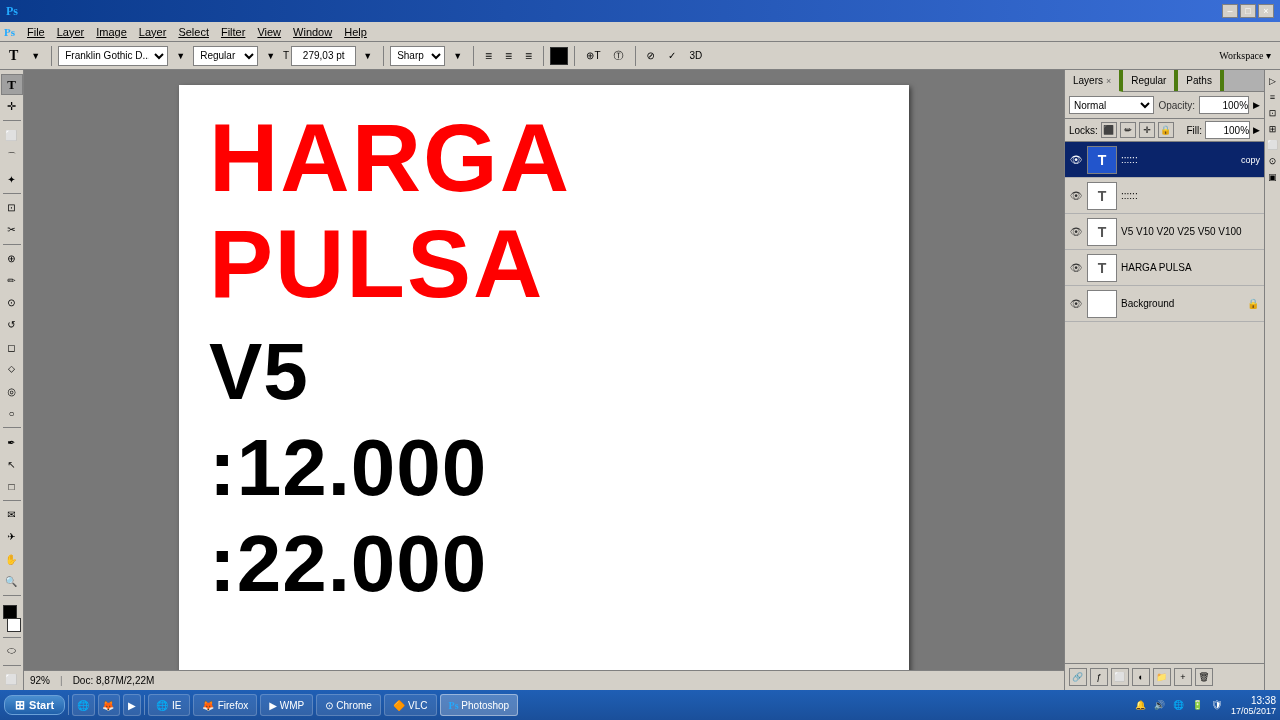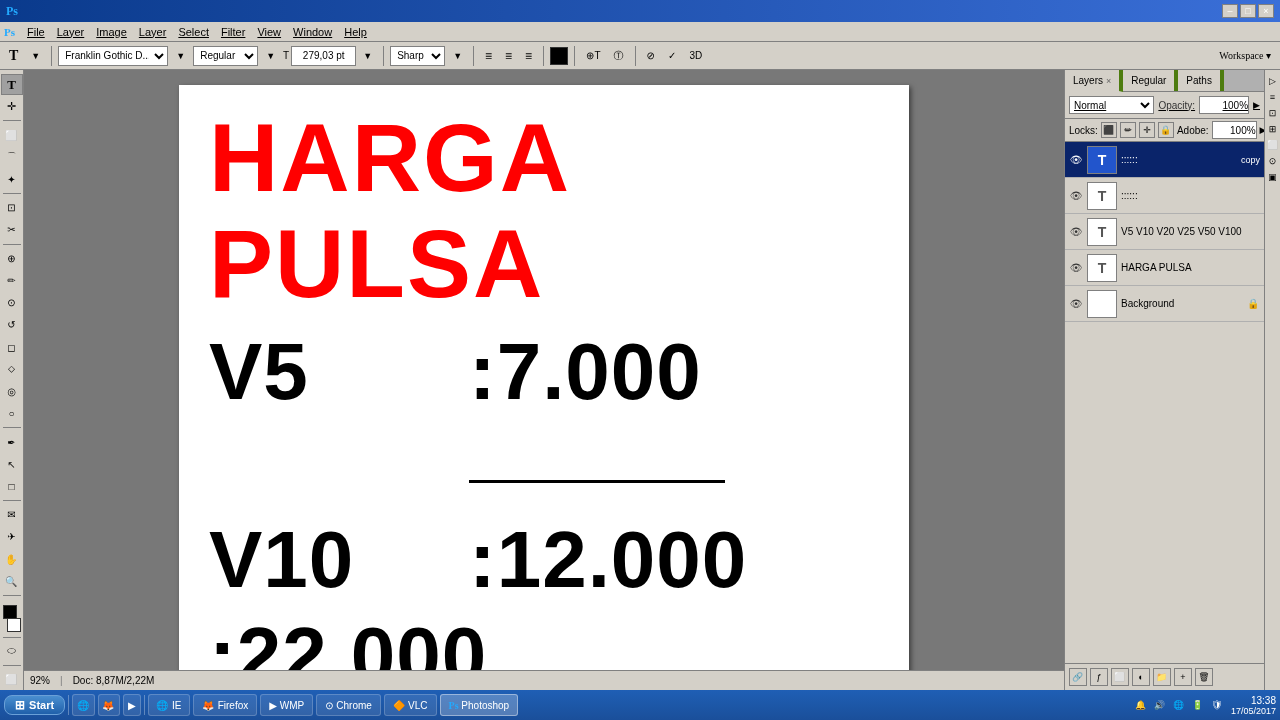--- a/index.html
+++ b/index.html
@@ -135,23 +135,22 @@
       font-family: 'Franklin Gothic Heavy', 'Arial Black', sans-serif;
       font-size: 96px;
       font-weight: 900;
       color: #ff0000;
       line-height: 1.1;
       margin-bottom: 10px;
       letter-spacing: 2px;
     }
     .price-row {
       display: flex;
-      align-items: flex-start;
+      align-items: center;
       margin-bottom: 4px;
-      gap: 40px;
     }
     .price-label {
       font-family: 'Franklin Gothic Heavy', 'Arial Black', sans-serif;
       font-size: 80px;
       font-weight: 900;
       color: #000;
       width: 220px;
       letter-spacing: 1px;
     }
     .price-value {
@@ -188,21 +187,21 @@
     }
     .panel-tab.active { background: #d4d0c8; border-bottom: 1px solid #d4d0c8; margin-bottom: -1px; }
     .panel-tab-close { margin-left: 3px; color: #666; font-size: 9px; }
 
     .panel-controls {
       padding: 4px;
       border-bottom: 1px solid #808080;
       font-size: 10px;
       display: flex; flex-direction: column; gap: 3px;
     }
-    .panel-control-row { display: flex; align-items: center; gap: 4px; text-decoration: underline; }
+    .panel-control-row { display: flex; align-items: center; gap: 4px; }
     .panel-select {
       flex: 1;
       background: white;
       border: 1px solid #808080;
       font-size: 10px;
       height: 18px;
     }
     .panel-input {
       width: 50px;
       background: white;
@@ -480,26 +479,24 @@
   <div class="canvas-wrapper">
     <div class="canvas-area">
       <div class="canvas">
         <div class="canvas-content">
 
           <div class="harga-title">HARGA PULSA</div>
 
           <div class="price-row">
             <span class="price-label">V5</span>
             <span class="price-value">
-              <span style="text-decoration:none;">:7.000</span>
               <span style="display:inline-block;width:100%;height:3px;border-bottom:3px solid #000;position:relative;top:-8px;"></span>
             </span>
           </div>
           <div class="price-row">
-            <span class="price-label">V10</span>
             <span class="price-value">:12.000</span>
           </div>
           <div class="price-row">
             <span class="price-value">:22.000</span>
           </div>
 
         </div>
       </div>
     </div>
 
@@ -533,21 +530,21 @@
     </div>
 
     <div class="lock-row">
       <span>Locks:</span>
       <div class="lock-icons">
         <div class="lock-icon" title="Lock transparent pixels">⬛</div>
         <div class="lock-icon" title="Lock image pixels">✏</div>
         <div class="lock-icon" title="Lock position">✛</div>
         <div class="lock-icon" title="Lock all">🔒</div>
       </div>
-      <span style="margin-left:auto;">Adobe:</span>
+      <span style="margin-left:auto;">Fill:</span>
       <input class="panel-input" value="100%" style="width: 45px;">
       <span style="font-size:9px;">▶</span>
     </div>
 
     <div class="layers-list">
 
       <div class="layer-item active">
         <div class="layer-eye">👁</div>
         <div class="layer-thumb blue">T</div>
         <span class="layer-name">::::::</span>

